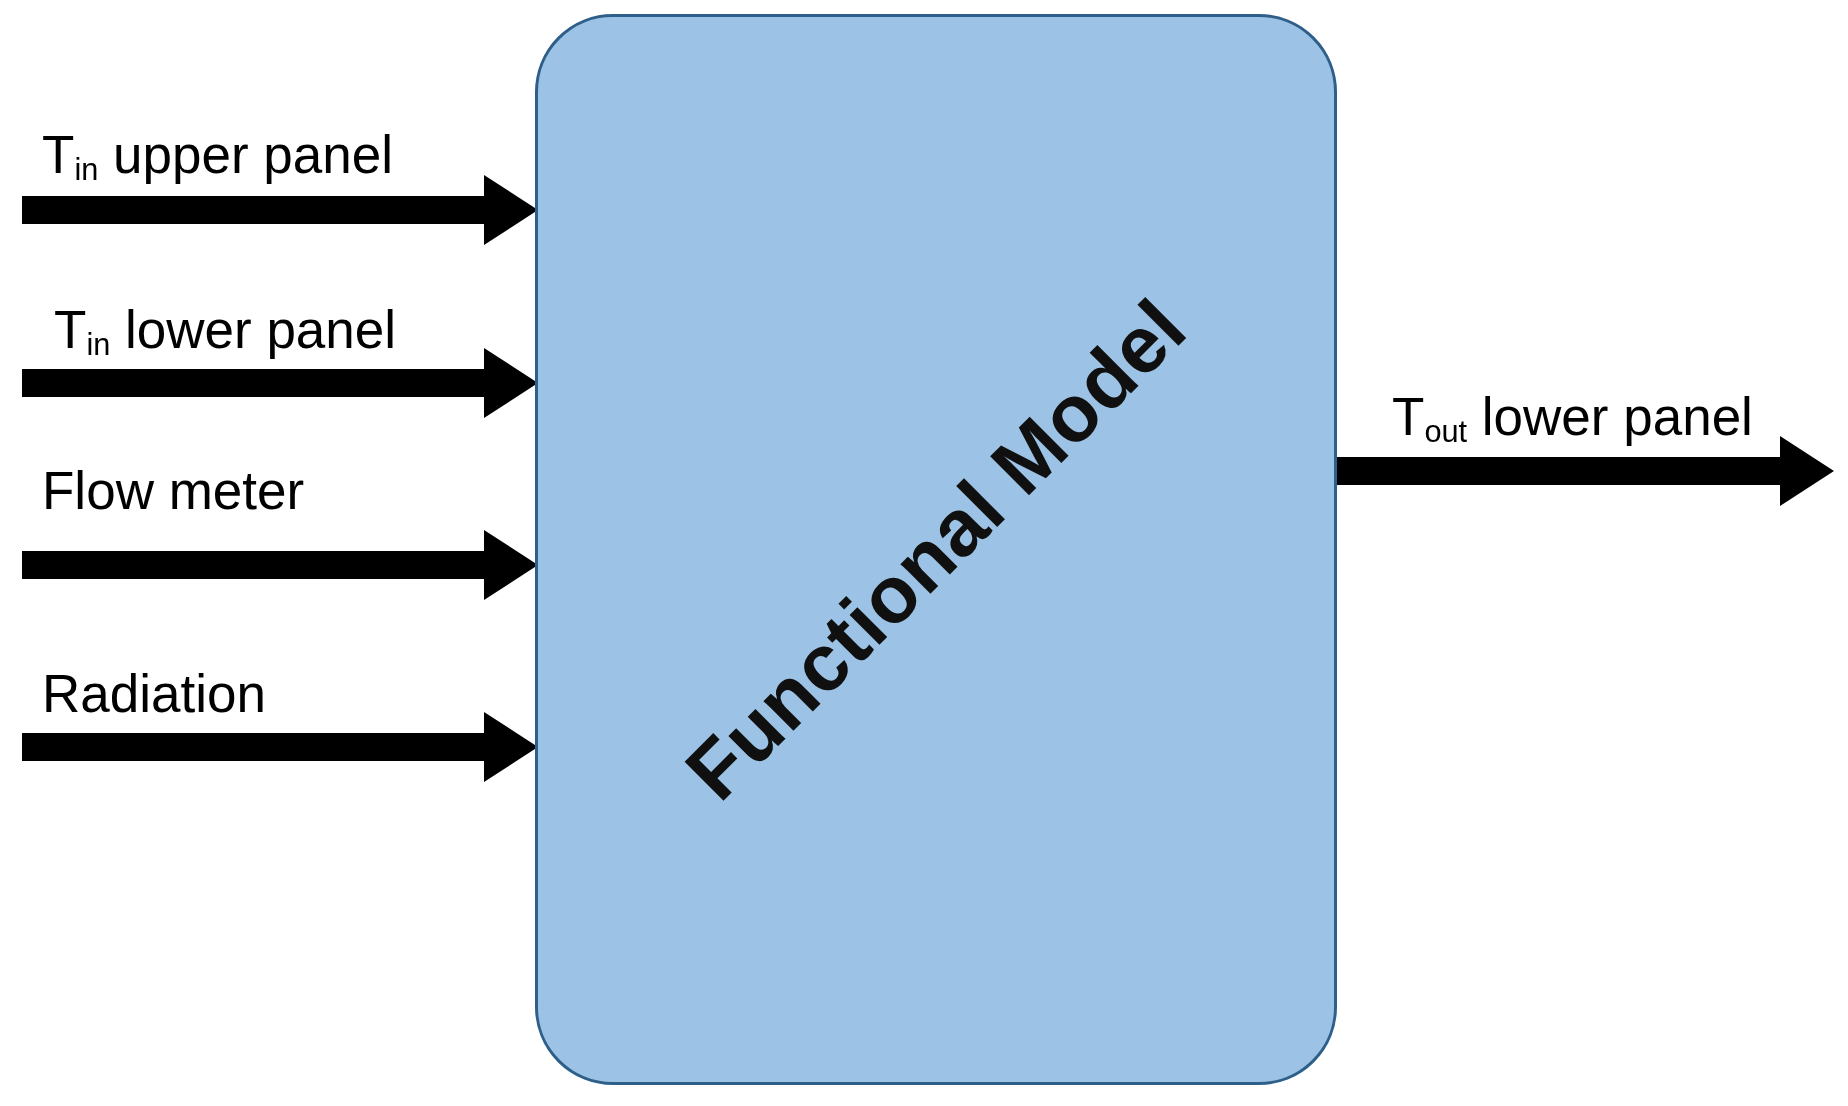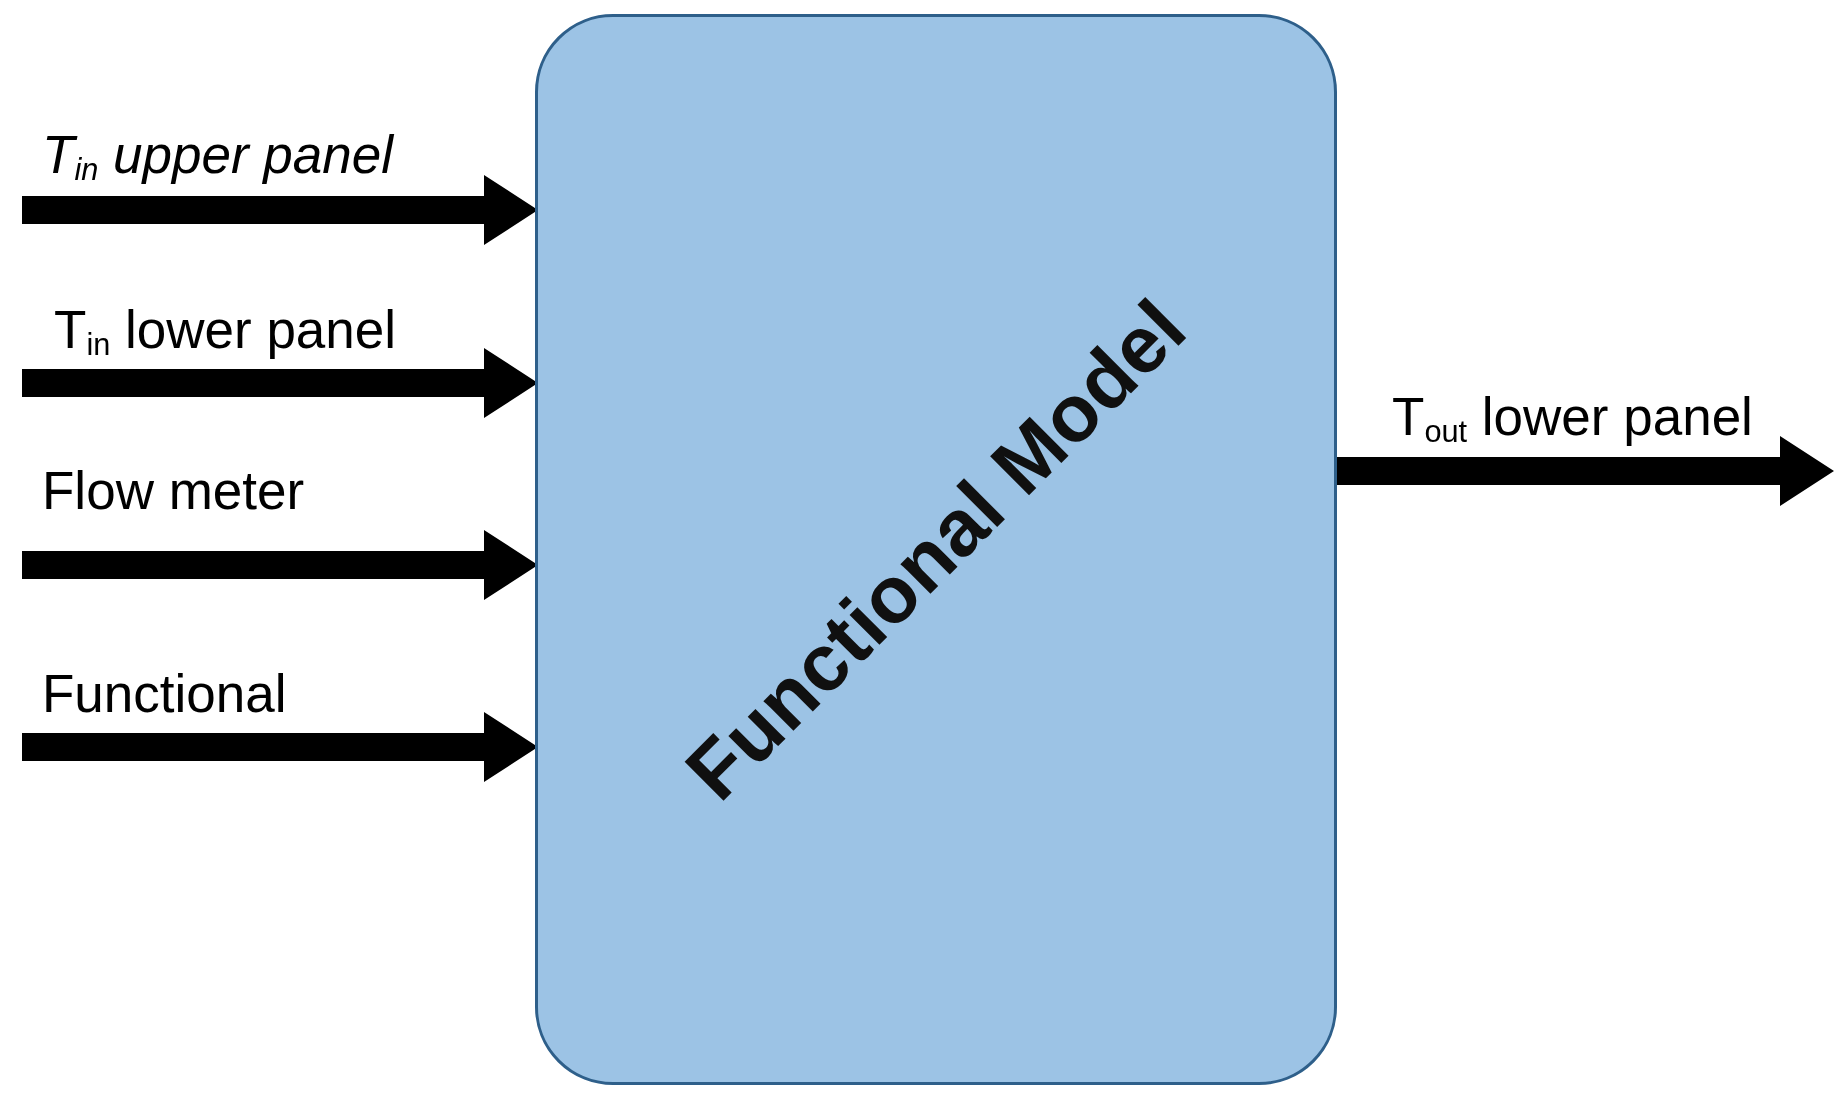--- a/index.html
+++ b/index.html
@@ -74,21 +74,21 @@
     top: 0.22em;
     letter-spacing: 0;
   }
   .lbl-base { letter-spacing: 0; }
 </style>
 </head>
 <body>
 
 <div id="canvas">
 
-  <div class="arrow-label" style="left:42px; top:128px;font-style:italic;">
+  <div class="arrow-label" style="left:42px; top:128px;">
     <span class="lbl-base">T</span><sub>in</sub><span class="lbl-base"> upper panel</span>
   </div>
   <div class="arrow" style="left:22px; top:175px; width:516px;">
     <svg viewBox="0 0 516 70" preserveAspectRatio="none" aria-hidden="true">
       <path d="M0,21 L462,21 L462,0 L516,35 L462,70 L462,49 L0,49 Z" fill="#000000"></path>
     </svg>
   </div>
 
   <div class="arrow-label" style="left:42px; top:303px;margin-left:12px;">
     <span class="lbl-base">T</span><sub>in</sub><span class="lbl-base"> lower panel</span>
@@ -102,21 +102,21 @@
   <div class="arrow-label" style="left:42px; top:464px;">
     <span class="lbl-base">Flow meter</span><sub></sub><span class="lbl-base"></span>
   </div>
   <div class="arrow" style="left:22px; top:530px; width:516px;">
     <svg viewBox="0 0 516 70" preserveAspectRatio="none" aria-hidden="true">
       <path d="M0,21 L462,21 L462,0 L516,35 L462,70 L462,49 L0,49 Z" fill="#000000"></path>
     </svg>
   </div>
 
   <div class="arrow-label" style="left:42px; top:667px;">
-    <span class="lbl-base">Functional</span><sub></sub><span class="lbl-base"></span>
+    <span class="lbl-base">Radiation</span><sub></sub><span class="lbl-base"></span>
   </div>
   <div class="arrow" style="left:22px; top:712px; width:516px;">
     <svg viewBox="0 0 516 70" preserveAspectRatio="none" aria-hidden="true">
       <path d="M0,21 L462,21 L462,0 L516,35 L462,70 L462,49 L0,49 Z" fill="#000000"></path>
     </svg>
   </div>
 
   <div id="model-block">
     <div id="model-block-label">Functional Model</div>
   </div>

